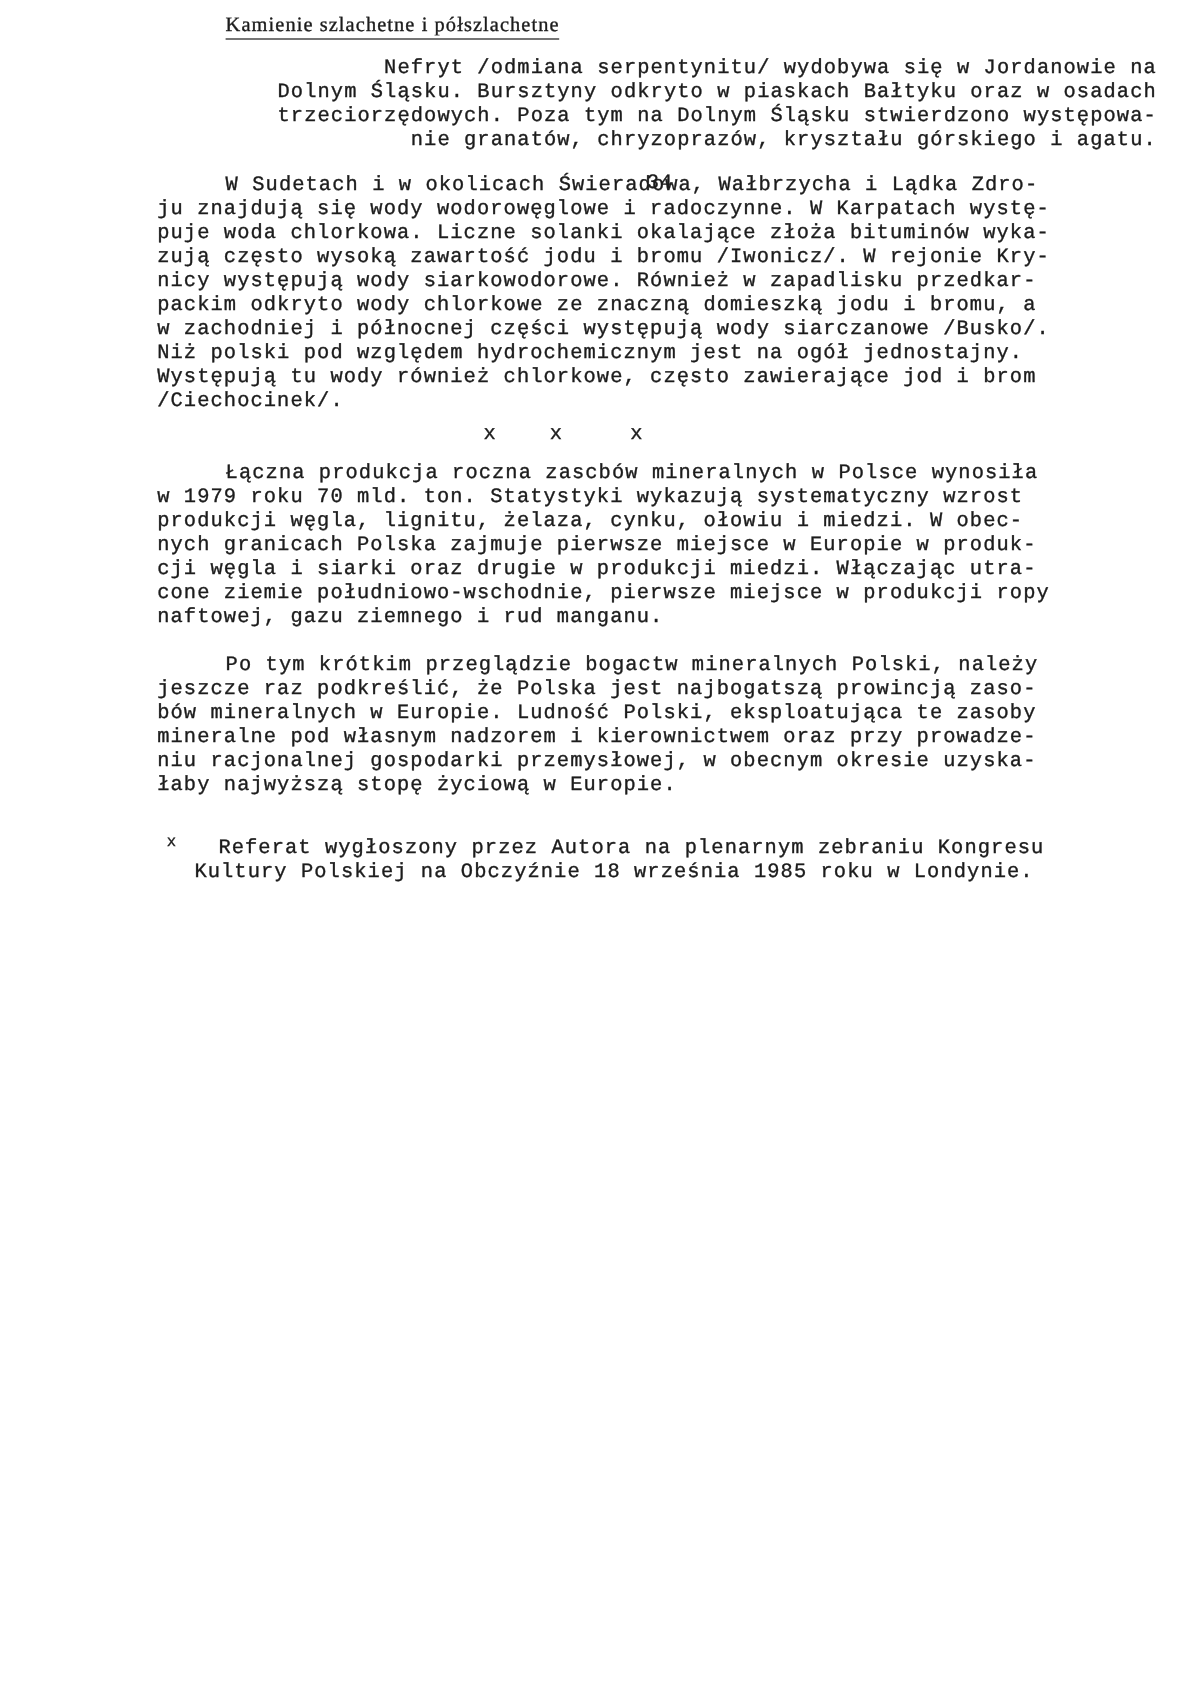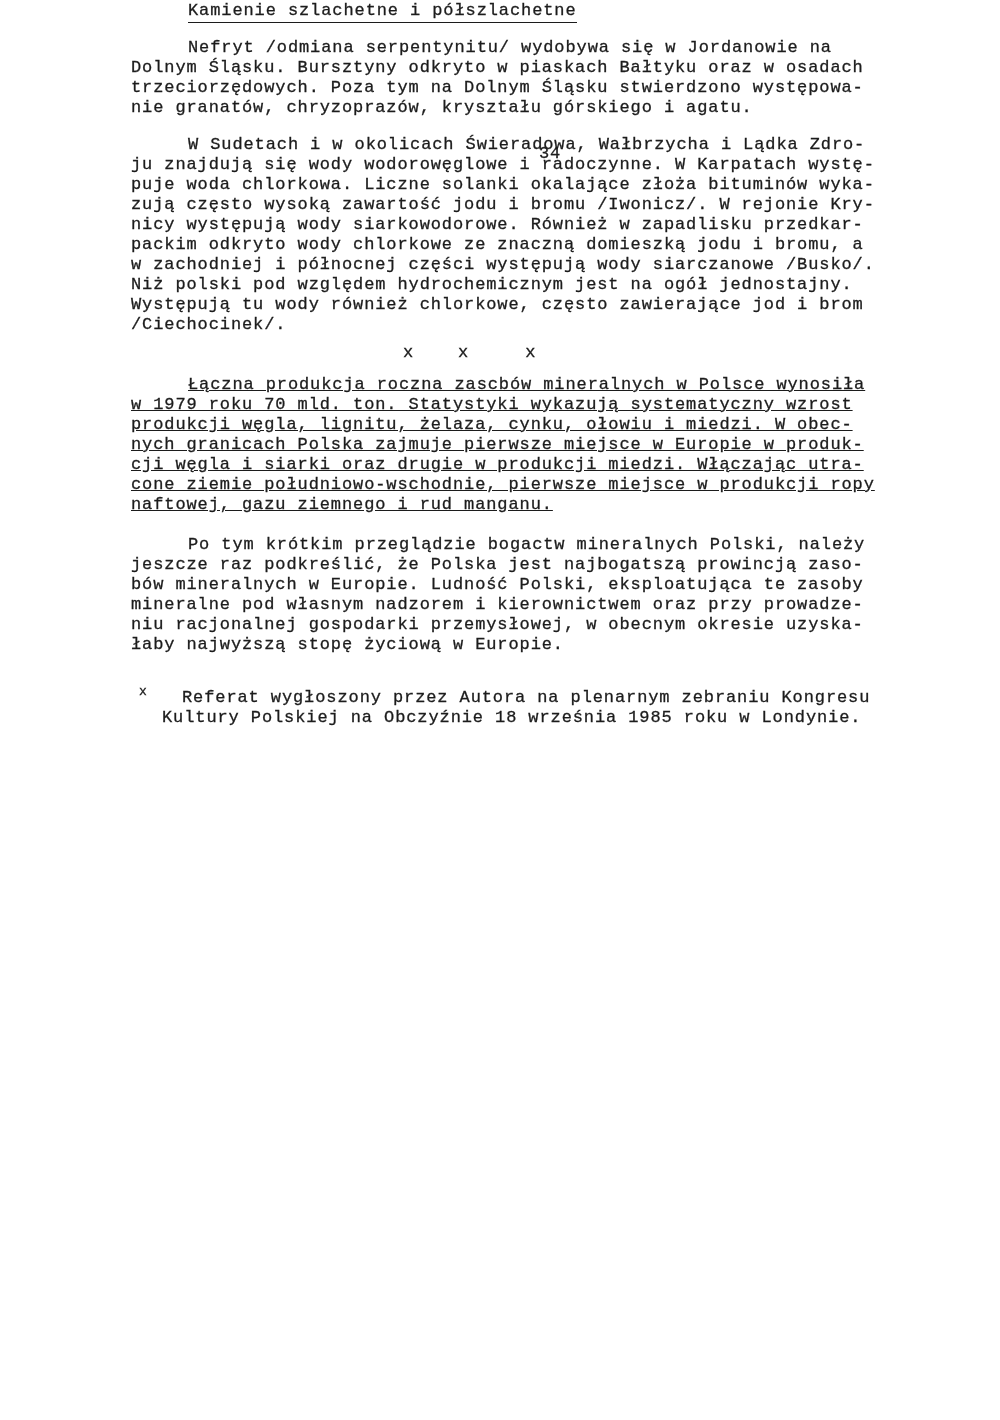--- a/index.html
+++ b/index.html
@@ -33,37 +33,37 @@
   p, h2 {
     margin: 0;
     padding: 0;
     font-size: 17px;
     font-weight: normal;
     white-space: pre-wrap;
   }
   .indent { text-indent: 57px; }
   .para-intro      { margin-top: 203px; }
   .heading         { margin-left: 57px; }
-  .heading-gems    { margin-top: 1px; }
+  .heading-gems    { margin-top: 11px; font-family: Liberation Serif, serif; }
   .heading-waters  { margin-top: 16px; }
   .heading .u {
     border-bottom: 1.7px solid currentColor;
     padding-bottom: 2px;
   }
-  .para-gems       { margin-top: 17px; }
+  .para-gems       { margin-top: 17px; text-align: right; }
   .para-waters     { margin-top: 17px; }
   .separator {
     margin-top: 8px;
     margin-left: 272px;
     display: flex;
     height: 20px;
   }
   .separator .mark2 { margin-left: 44px; }
   .separator .mark3 { margin-left: 56px; }
-  .para-production { margin-top: 12px; text-decoration: underline; }
+  .para-production { margin-top: 12px; }
   .para-summary    { margin-top: 20px; }
   .footnote {
     position: relative;
     margin-top: 33px;
     padding-left: 31px;
   }
   .fn-marker {
     position: absolute;
     left: 8px;
     top: -6px;

